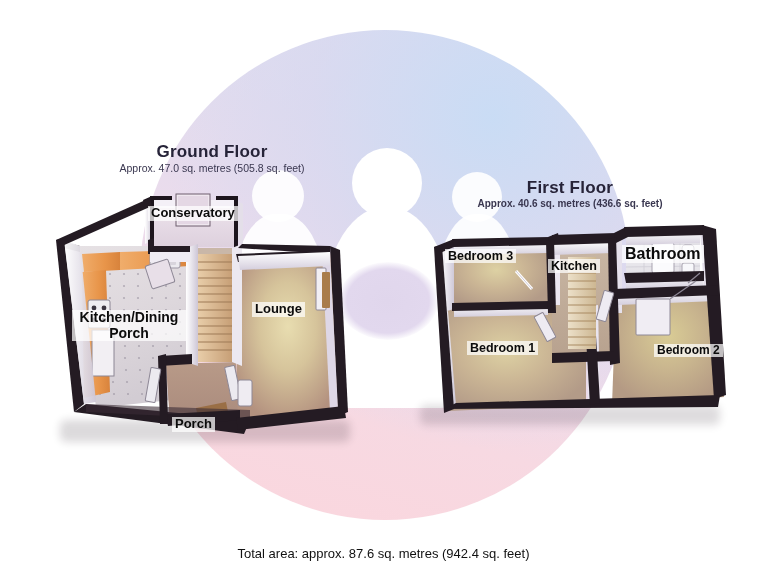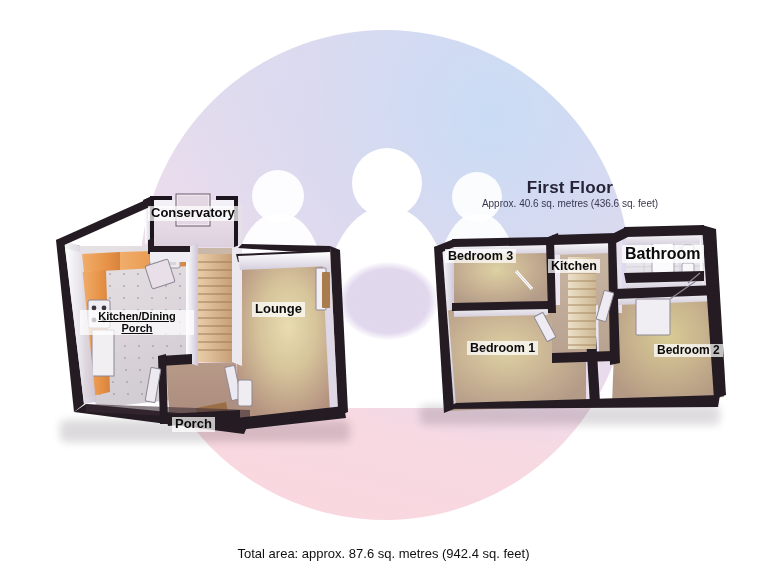--- a/index.html
+++ b/index.html
@@ -26,21 +26,21 @@
   .fl-title{
     position:absolute;color:#262338;font-weight:bold;letter-spacing:.2px;
     white-space:nowrap;text-align:center;
   }
   .fl-sub{
     position:absolute;color:#3a3750;white-space:nowrap;text-align:center;
   }
   #gf-title{left:112px;top:142px;width:200px;font-size:17px;}
   #gf-sub{left:82px;top:162px;width:260px;font-size:10.5px;}
   #ff-title{left:500px;top:178px;width:140px;font-size:17px;text-align:center;}
-  #ff-sub{left:450px;top:198px;width:240px;font-size:10px;}
+  #ff-sub{left:450px;top:198px;width:240px;font-size:10px;font-weight:bold;}
 
   #total-area{
     position:absolute;left:0;top:546px;width:767px;text-align:center;
     font-size:13px;color:#111;white-space:nowrap;
   }
 
   
   .rl{
     position:absolute;background:rgba(255,255,255,0.72);
     color:#0b0b0b;font-weight:bold;white-space:nowrap;
@@ -308,21 +308,21 @@
 
       <rect x="238" y="380" width="14" height="26" rx="2" fill="#efecf2" stroke="#8e8896" stroke-width="1"></rect>
 
       <rect x="148" y="262" width="24" height="24" rx="2" fill="#e8dfe8" stroke="#8e8896" stroke-width="1" transform="rotate(-18 160 274)"></rect>
     </svg>
 
     <div class="rl" style="left:148px;top:206px;font-size:13px;">
       <span>Conservatory</span>
     </div>
 
-    <div class="rl" style="left:80px;top:310px;font-size:11px;width:108px;text-decoration:underline;">
+    <div class="rl" style="left:72px;top:310px;font-size:14px;width:108px;">
       <span>Kitchen/Dining</span><br>
       <span>Porch</span>
     </div>
 
     <div class="rl" style="left:252px;top:302px;font-size:13px;">
       <span>Lounge</span>
     </div>
 
     <div class="rl" style="left:172px;top:377px;font-size:13px;margin-top:40px;">
       <span>Porch</span>
@@ -465,19 +465,21 @@
 
     <div class="rl" style="left:67px;top:328px;font-size:12.5px;">
       <span>Bedroom 1</span>
     </div>
 
     <div class="rl" style="left:215px;top:331px;font-size:12px;margin-left:39px;">
       <span>Bedroom 2</span>
     </div>
   </div>
 
+  <div class="fl-title" id="gf-title">Ground Floor</div>
+  <div class="fl-sub" id="gf-sub">Approx. 47.0 sq. metres (505.8 sq. feet)</div>
 
   <div class="fl-title" id="ff-title">First Floor</div>
   <div class="fl-sub" id="ff-sub">Approx. 40.6 sq. metres (436.6 sq. feet)</div>
 
   <div id="total-area">Total area: approx. 87.6 sq. metres (942.4 sq. feet)</div>
 
 </div>
 
 </body></html>

